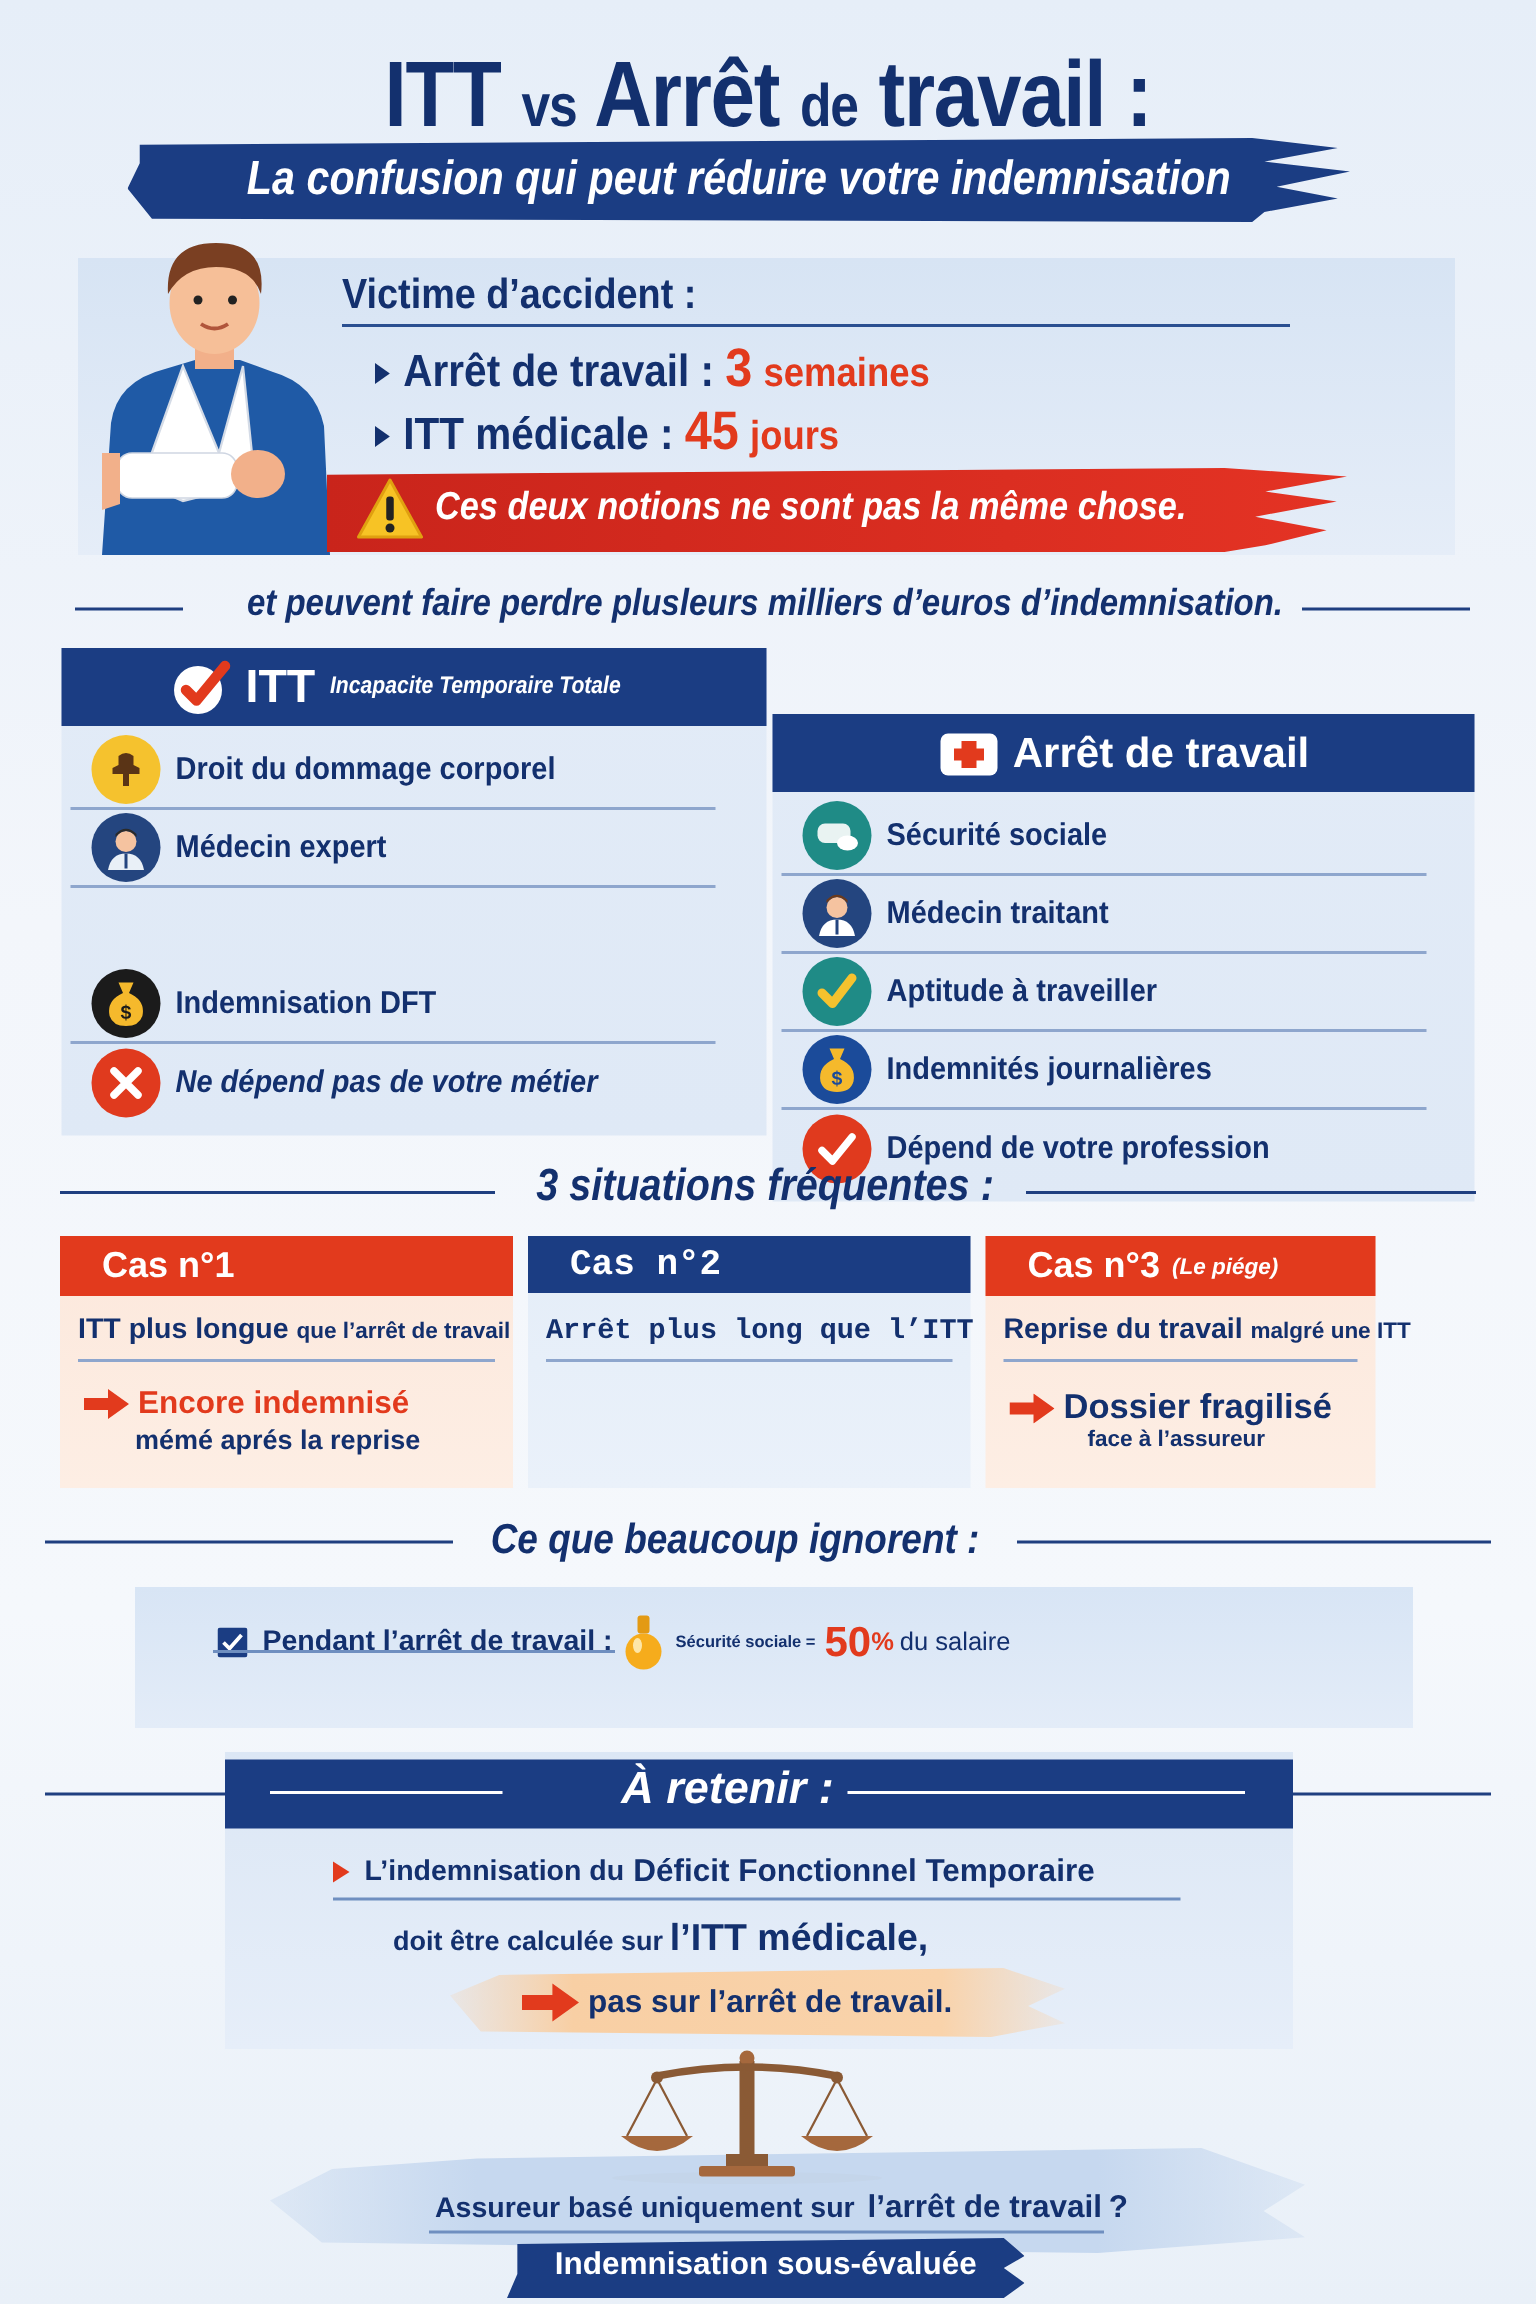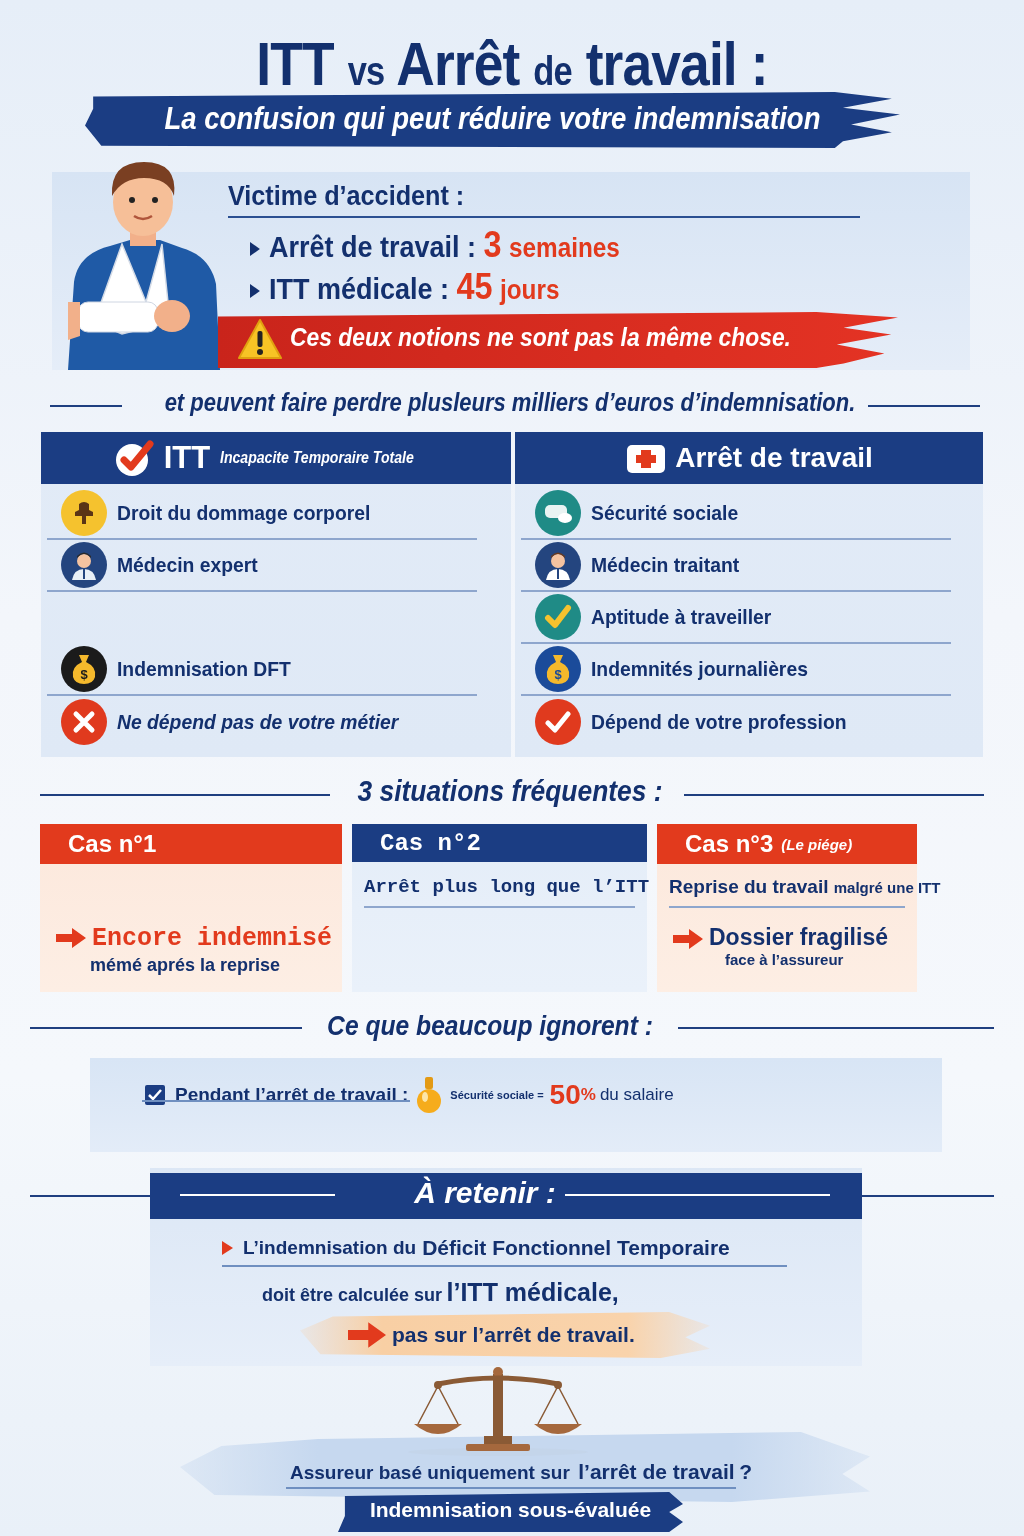--- a/index.html
+++ b/index.html
@@ -190,21 +190,21 @@
   <div class="row" style="top:264px;">
     <div class="ico" style="background:#e03a1e;">
         <svg width="24" height="24" viewBox="0 0 24 24">
           <path d="M4 4 L20 20 M20 4 L4 20" stroke="#fff" stroke-width="5" stroke-linecap="round"></path>
         </svg>
       </div>
     <span class="lbl it">Ne dépend pas de votre métier</span>
   </div>
 </div>
 
-<div class="abs col" style="left:515px; width:468px;">
+<div class="abs col" style="left:515px; width:468px;margin-top:44px;">
   <div class="col-head">
     <svg width="42" height="34" viewBox="0 0 42 34">
       <rect x="2" y="4" width="38" height="28" rx="5" fill="#fff"></rect>
       <path d="M16 9 H26 V14 H31 V22 H26 V27 H16 V22 H11 V14 H16 Z" fill="#e23a1d"></path>
     </svg>
     <span class="big" style="font-size:28px;">Arrêt de travail</span>
   </div>
   <div class="row" style="top:56px;">
     <div class="ico" style="background:#1f8b86;">
         <svg width="30" height="24" viewBox="0 0 30 24">
@@ -253,22 +253,23 @@
 </div>
 
 <div class="abs rule" style="left:40px; top:794px; width:290px;"></div>
 <div class="abs sep-text" style="left:300px; width:420px; top:774px; font-size:30px;">3 situations fréquentes :</div>
 <div class="abs rule" style="left:684px; top:794px; width:300px;"></div>
 
 <div class="abs case" style="left:40px; width:302px;">
   <div class="case-head">
       <span>Cas n°1</span>
     </div>
+  <div class="case-sub"><span>ITT plus longue</span> <span class="s">que l’arrêt de travail</span></div>
   <div class="case-body">
-    <div style="font-size:25px; color:#e23a1d; white-space:nowrap;font-family:Liberation Mono, monospace;"><svg class="arrow" viewBox="0 0 30 20">
+    <div style="font-size:21px; color:#e23a1d; white-space:nowrap;"><svg class="arrow" viewBox="0 0 30 20">
           <path d="M0 6 H16 V0 L30 10 L16 20 V14 H0 Z" fill="#e23a1d"></path>
         </svg><span>Encore indemnisé</span></div>
     <div style="font-size:18px; margin-left:34px; margin-top:2px;">mémé aprés la reprise</div>
   </div>
 </div>
 
 <div class="abs case blue" style="left:352px; width:295px; top:824px;">
   <div class="case-head" style="height:38px;">
       <span>Cas n°2</span>
     </div>

